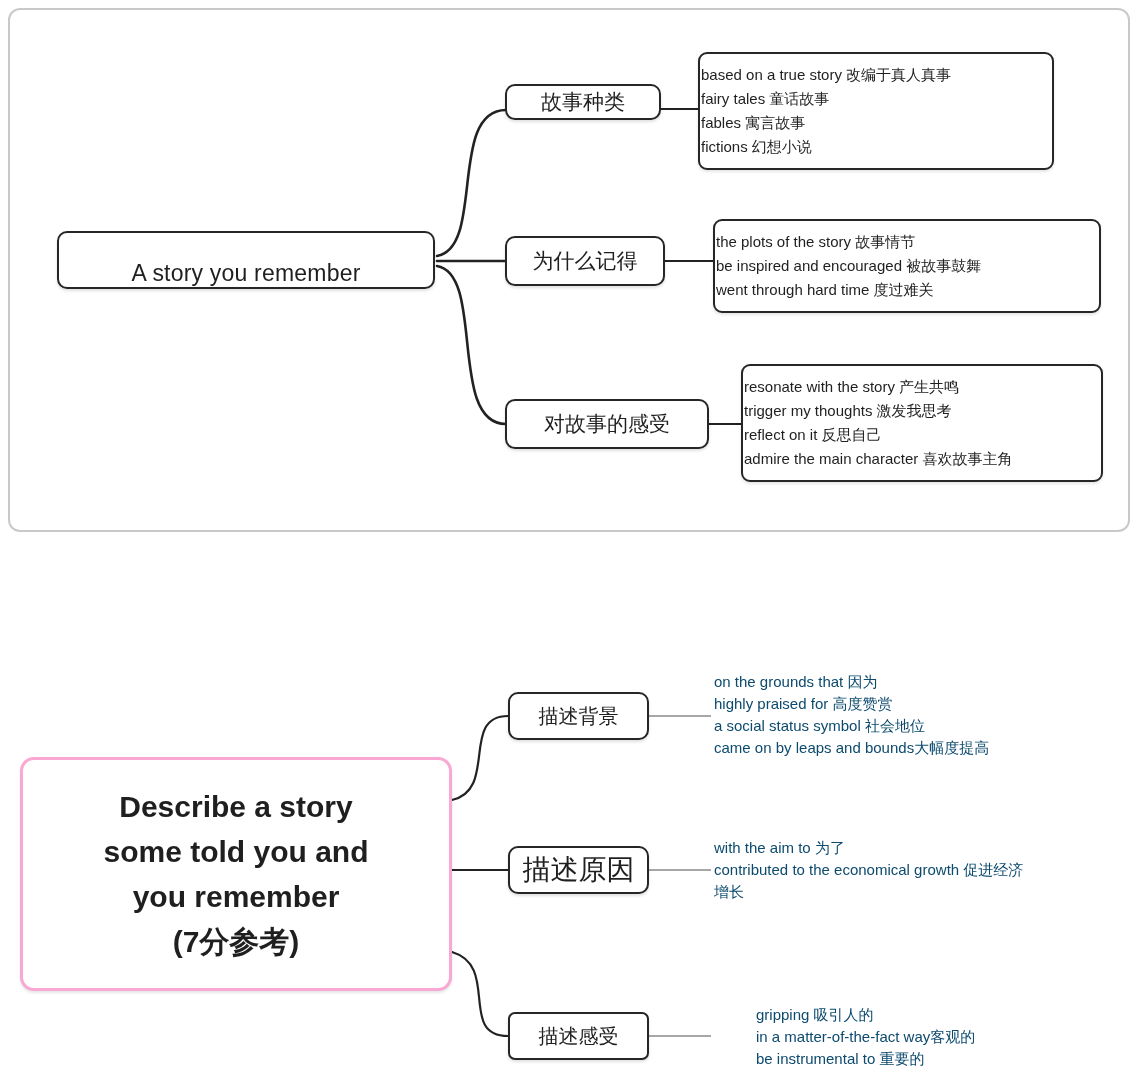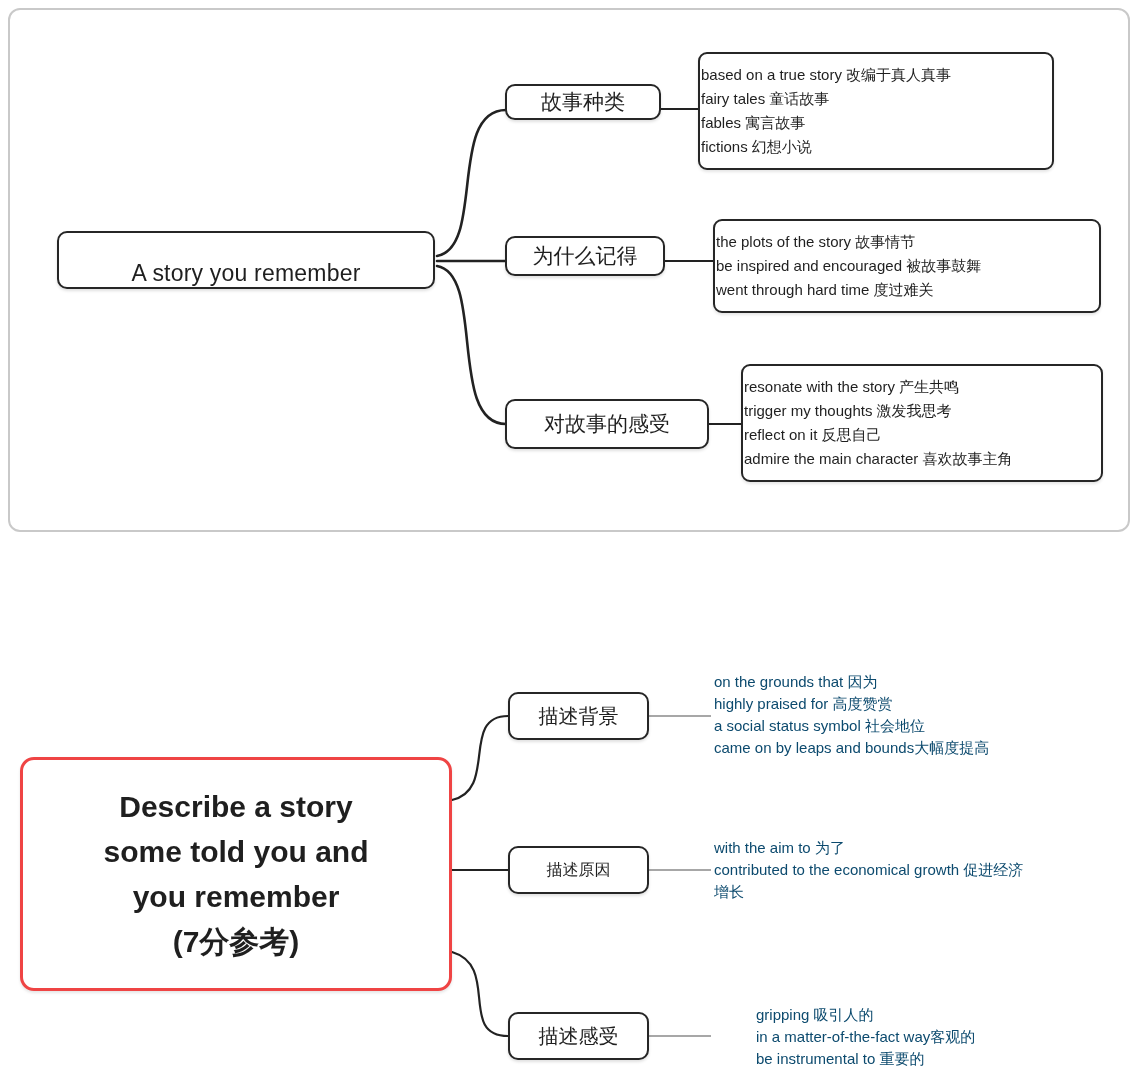--- a/index.html
+++ b/index.html
@@ -21,21 +21,21 @@
     z-index:2; box-shadow:0 2px 3px rgba(0,0,0,0.12); text-align:center;
   }
   .root-top { font-size:23px; letter-spacing:0.2px;align-items:flex-end; }
   .branch-label { font-size:21px; }
   .detail-box {
     position:absolute; background:#ffffff; border:2px solid #262626;
     border-radius:9px; padding:9px 1px; font-size:15px; line-height:24px;
     z-index:2; box-shadow:0 2px 3px rgba(0,0,0,0.10); white-space:nowrap;
   }
   .root-bottom {
-    position:absolute; background:#ffffff; border:3px solid #ef4444;
+    position:absolute; background:#ffffff; border:3px solid #f9a8d4;
     border-radius:14px; z-index:2; display:flex; flex-direction:column;
     align-items:center; justify-content:center;
     font-size:30px; font-weight:bold; line-height:45px; text-align:center;
     box-shadow:0 2px 3px rgba(0,0,0,0.10);
   }
   .text-block {
     position:absolute; font-size:15px; line-height:22px; z-index:2; color:#0c4a6e;
   }
 </style>
 </head>
@@ -71,21 +71,21 @@
   <div class="node branch-label" style="left:505px; top:84px; width:156px; height:36px;">
     <span>故事种类</span>
   </div>
   <div class="detail-box" style="left:698px; top:52px; width:356px;">
     <div>based on a true story 改编于真人真事</div>
     <div>fairy tales 童话故事</div>
     <div>fables 寓言故事</div>
     <div>fictions 幻想小说</div>
   </div>
 
-  <div class="node branch-label" style="left:505px; top:236px; width:160px; height:40px;">
+  <div class="node branch-label" style="left:505px; top:236px; width:160px; height:50px;">
     <span>为什么记得</span>
   </div>
   <div class="detail-box" style="left:713px; top:219px; width:388px;">
     <div>the plots of the story 故事情节</div>
     <div>be inspired and encouraged 被故事鼓舞</div>
     <div>went through hard time 度过难关</div>
   </div>
 
   <div class="node branch-label" style="left:505px; top:399px; width:204px; height:50px;">
     <span>对故事的感受</span>
@@ -107,29 +107,29 @@
   <div class="node branch-label" style="left:508px; top:692px; width:141px; height:48px; font-size:20px;">
     <span>描述背景</span>
   </div>
   <div class="text-block" style="left:714px; top:671px; width:420px;">
     <div>on the grounds that 因为</div>
     <div>highly praised for 高度赞赏</div>
     <div>a social status symbol 社会地位</div>
     <div>came on by leaps and bounds大幅度提高</div>
   </div>
 
-  <div class="node branch-label" style="left:508px; top:846px; width:141px; height:48px; font-size:16px;">
+  <div class="node branch-label" style="left:508px; top:846px; width:141px; height:48px; font-size:28px;">
     <span>描述原因</span>
   </div>
   <div class="text-block" style="left:714px; top:837px; width:322px;">
     <div>with the aim to 为了</div>
     <div>contributed to the economical growth 促进经济增长</div>
   </div>
 
-  <div class="node branch-label" style="left:508px; top:1012px; width:141px; height:48px; font-size:20px;">
+  <div class="node branch-label" style="left:508px; top:1012px; width:141px; height:48px; font-size:20px;border-radius:7px;">
     <span>描述感受</span>
   </div>
   <div class="text-block" style="left:756px; top:1004px; width:400px;">
     <div>gripping 吸引人的</div>
     <div>in a matter-of-the-fact way客观的</div>
     <div>be instrumental to 重要的</div>
   </div>
 
 </div>
 

